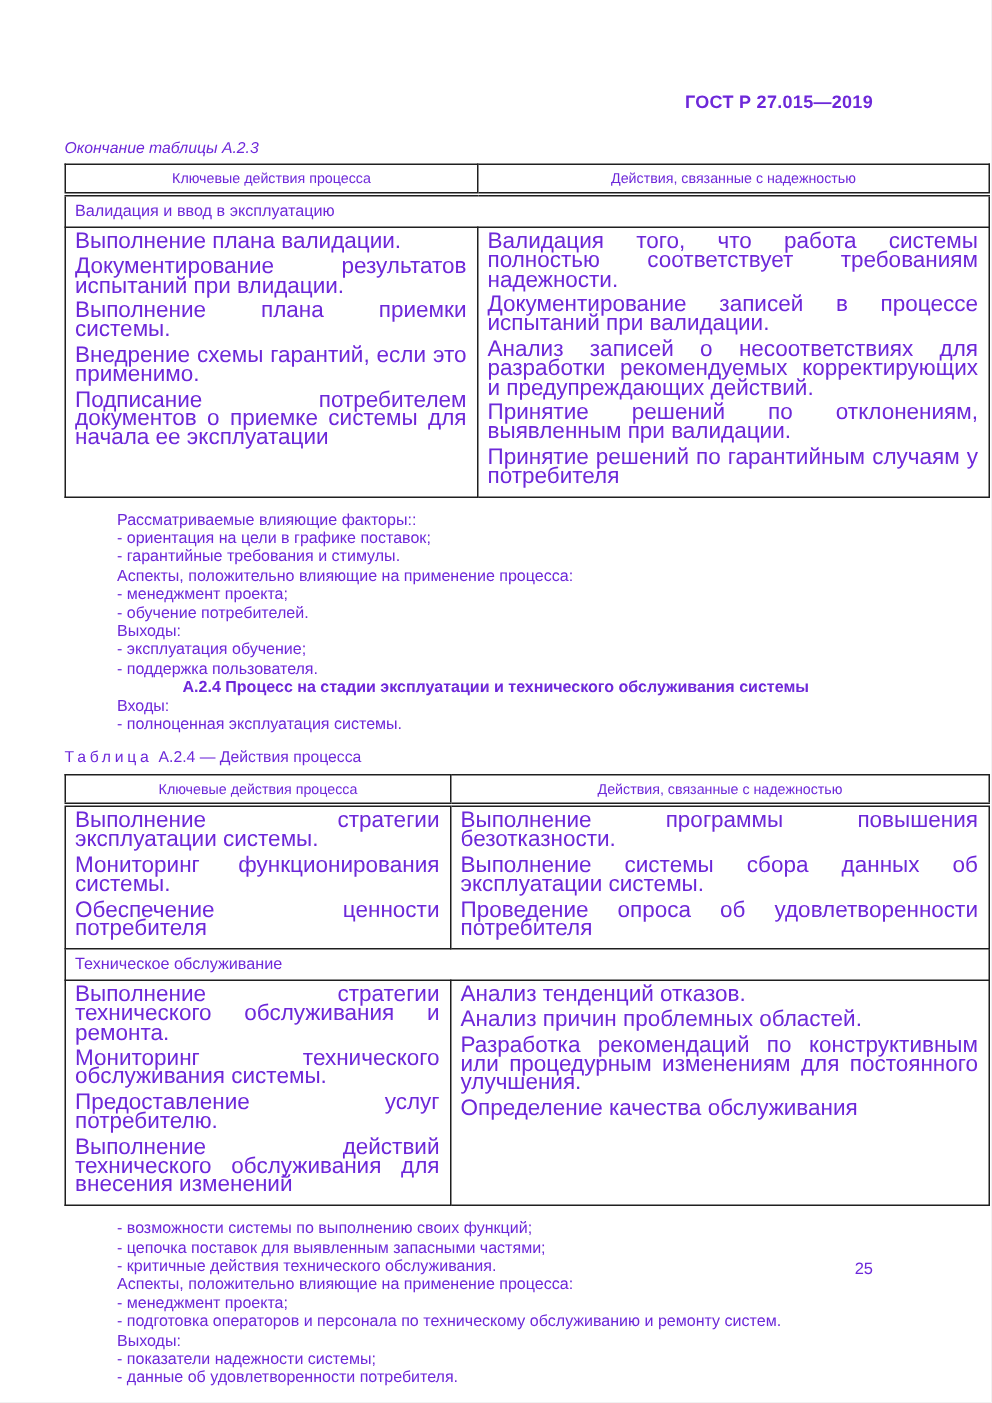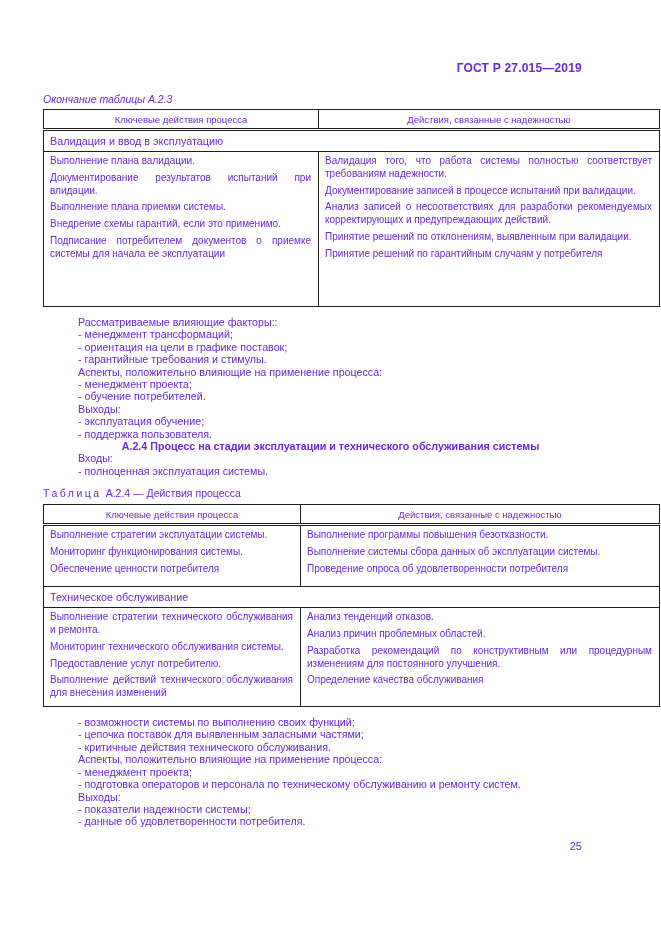--- a/index.html
+++ b/index.html
@@ -41,21 +41,21 @@
   tr.section td{
     font-size:10.8px;text-align:left;
     padding:4px 6px 4px 6px;height:12px;
   }
   tr.body td{
     vertical-align:top;
     padding:0 7px 6px 6px;
   }
   tr.body p{
     margin:0;padding-top:4px;
-    font-size:10px;line-height:12.8px;
+    font-size:15px;line-height:12.8px;
     text-align:justify;
     hyphens:auto;
   }
   tr.body p:first-child{padding-top:3px;}
   .t1-body{height:155px;}
   .t2-body1{height:62px;}
   .t2-body2{height:84px;}
   .text-block{
     margin:9px 0 0 35px;
     font-size:10.7px;line-height:12.4px;
@@ -103,21 +103,20 @@
             <p>Анализ записей о несоответствиях для разработки рекомендуемых корректирующих и предупреждающих действий.</p>
             <p>Принятие решений по отклонениям, выявленным при валидации.</p>
             <p>Принятие решений по гарантийным случаям у потребителя</p>
           </td>
         </tr>
       </tbody>
     </table>
 
     <div class="text-block">
       <div class="line">Рассматриваемые влияющие факторы::</div>
-      <div class="line">- менеджмент трансформаций;</div>
       <div class="line">- ориентация на цели в графике поставок;</div>
       <div class="line">- гарантийные требования и стимулы.</div>
       <div class="line">Аспекты, положительно влияющие на применение процесса:</div>
       <div class="line">- менеджмент проекта;</div>
       <div class="line">- обучение потребителей.</div>
       <div class="line">Выходы:</div>
       <div class="line">- эксплуатация обучение;</div>
       <div class="line">- поддержка пользователя.</div>
       <div class="line bold">А.2.4 Процесс на стадии эксплуатации и технического обслуживания системы</div>
       <div class="line">Входы:</div>

